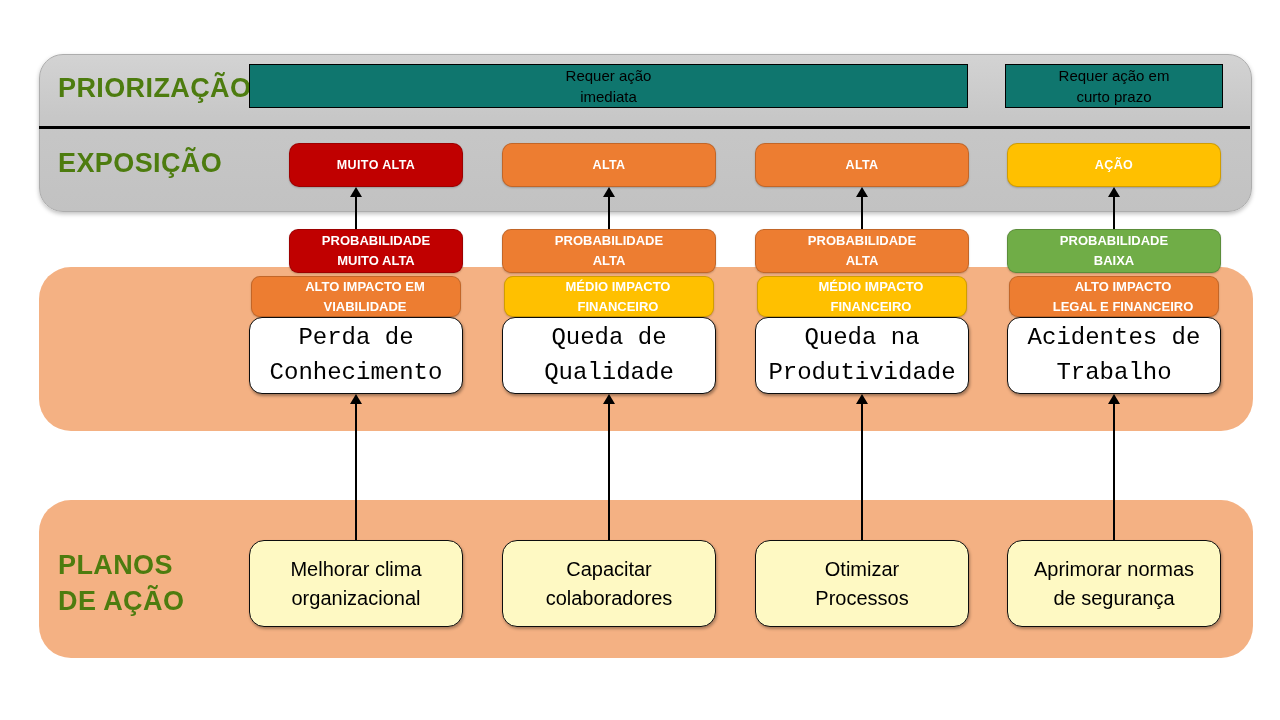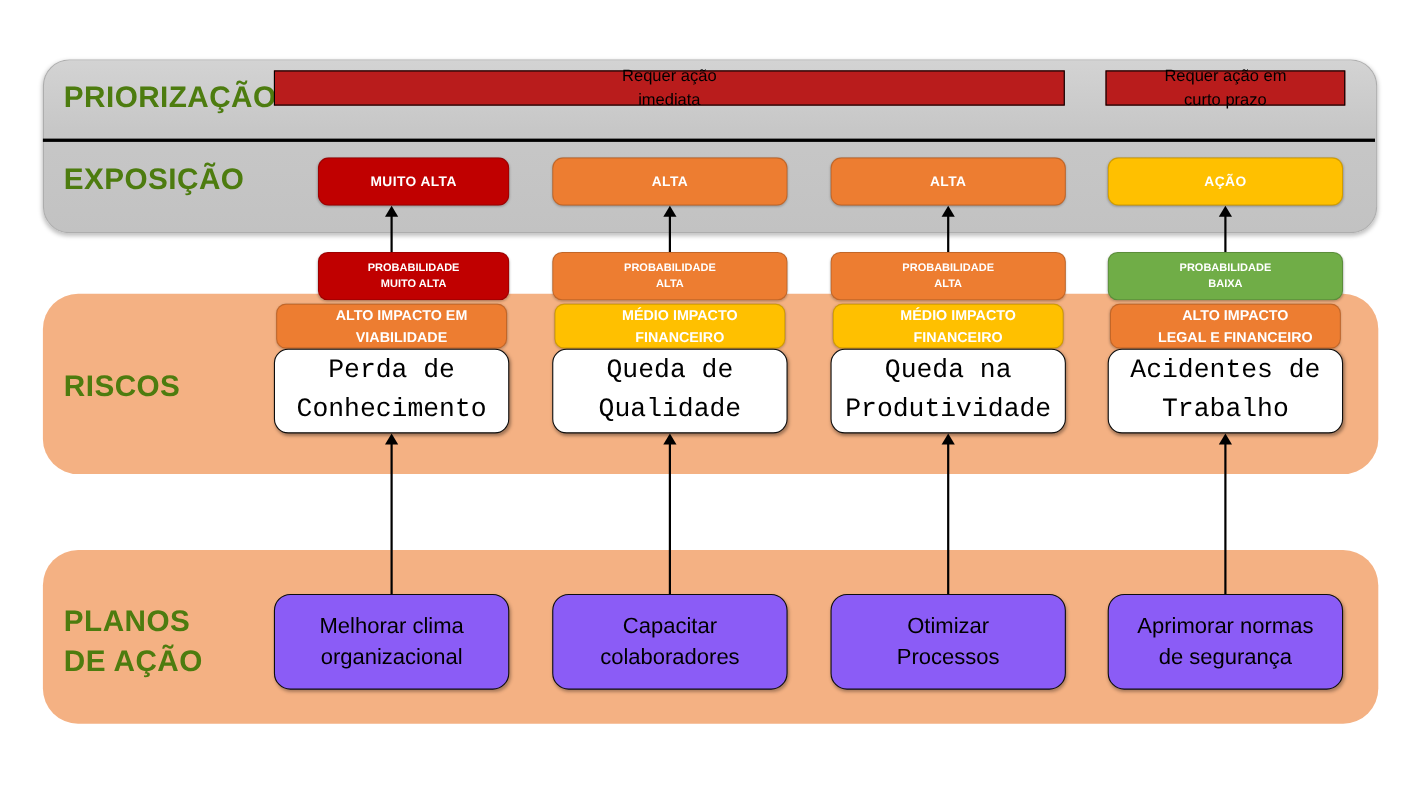--- a/index.html
+++ b/index.html
@@ -25,49 +25,49 @@
   .band-label{
     position:absolute;left:58px;font-weight:bold;font-size:27px;letter-spacing:.4px;
     color:#4d7c0f;z-index:4;white-space:pre-line;line-height:1.35;
   }
   .lbl-prio{top:70px;}
   .lbl-expo{top:145px;}
   .lbl-riscos{top:333px;}
   .lbl-planos{top:547px;}
   
   .prio-box{
-    position:absolute;top:64px;height:32px;background:#b91c1c;border:1.5px solid #000;
+    position:absolute;top:64px;height:44px;background:#0f766e;border:1.5px solid #000;
     display:flex;align-items:center;justify-content:center;text-align:center;
     font-size:15px;line-height:1.4;white-space:pre-line;z-index:4;box-sizing:border-box;
   }
   .prio-1{left:249px;width:719px;}
   .prio-2{left:1005px;width:218px;}
   
   .column{position:absolute;top:0;width:214px;height:720px;z-index:4;}
   .c0{left:249px}.c1{left:502px}.c2{left:755px}.c3{left:1007px}
   .tone-box{
     position:absolute;left:0;right:0;color:#fff;display:flex;align-items:center;justify-content:center;
     text-align:center;white-space:pre-line;border:1px solid rgba(0,0,0,.18);
     box-sizing:border-box;box-shadow:0 1px 2px rgba(0,0,0,.2);
   }
   [data-tone="red"]{background:#c00000;margin-left:40px;}
   [data-tone="orange"]{background:#ed7d31;}
   [data-tone="gold"]{background:#ffc000;}
   [data-tone="green"]{background:#70ad47;}
   .expo-box{top:143px;height:44px;border-radius:10px;font-size:12.5px;font-weight:600;letter-spacing:.4px;}
-  .prob-box{top:229px;height:44px;border-radius:9px;font-size:10px;font-weight:600;line-height:1.55;}
+  .prob-box{top:229px;height:44px;border-radius:9px;font-size:13px;font-weight:600;line-height:1.55;}
   .impact-box{top:276px;height:41px;left:2px;right:2px;border-radius:9px;font-size:13px;font-weight:600;line-height:1.5;padding-left:18px;}
   .risk-box{
     position:absolute;left:0;right:0;top:317px;height:77px;background:#fff;
     border:1.5px solid #0d0d0d;border-radius:13px;box-sizing:border-box;
     display:flex;align-items:center;justify-content:center;text-align:center;
     font-size:24px;line-height:1.45;white-space:pre-line;box-shadow:1px 2px 3px rgba(0,0,0,.35);font-family:Liberation Mono, monospace;
   }
   .plan-box{
-    position:absolute;left:0;right:0;top:540px;height:87px;background:#8b5cf6;
+    position:absolute;left:0;right:0;top:540px;height:87px;background:#fef9c3;
     border:1.5px solid #0d0d0d;border-radius:15px;box-sizing:border-box;
     display:flex;align-items:center;justify-content:center;text-align:center;
     font-size:20px;line-height:1.45;white-space:pre-line;box-shadow:1px 2px 3px rgba(0,0,0,.3);
   }
   
   .arrow{position:absolute;left:calc(50% - 6px);width:12px;}
   .expo-arrow{top:187px;height:43px;}
   .plan-arrow{top:394px;height:147px;}
   .arrow .line{position:absolute;left:5px;top:7px;bottom:0;width:2px;background:#000;}
   .arrow .head{
@@ -80,21 +80,20 @@
 
 <div id="canvas">
 
   <div class="gray-band"></div>
   <div class="divider"></div>
   <div class="peach-band riscos-band"></div>
   <div class="peach-band planos-band"></div>
 
   <div class="band-label lbl-prio">PRIORIZAÇÃO</div>
   <div class="band-label lbl-expo">EXPOSIÇÃO</div>
-  <div class="band-label lbl-riscos">RISCOS</div>
   <div class="band-label lbl-planos">PLANOS
 DE AÇÃO</div>
 
   <div class="prio-box prio-1">Requer ação
 imediata</div>
   <div class="prio-box prio-2">Requer ação em
 curto prazo</div>
 
   <div class="column c0">
     <div class="tone-box expo-box" data-tone="red">MUITO ALTA</div>

